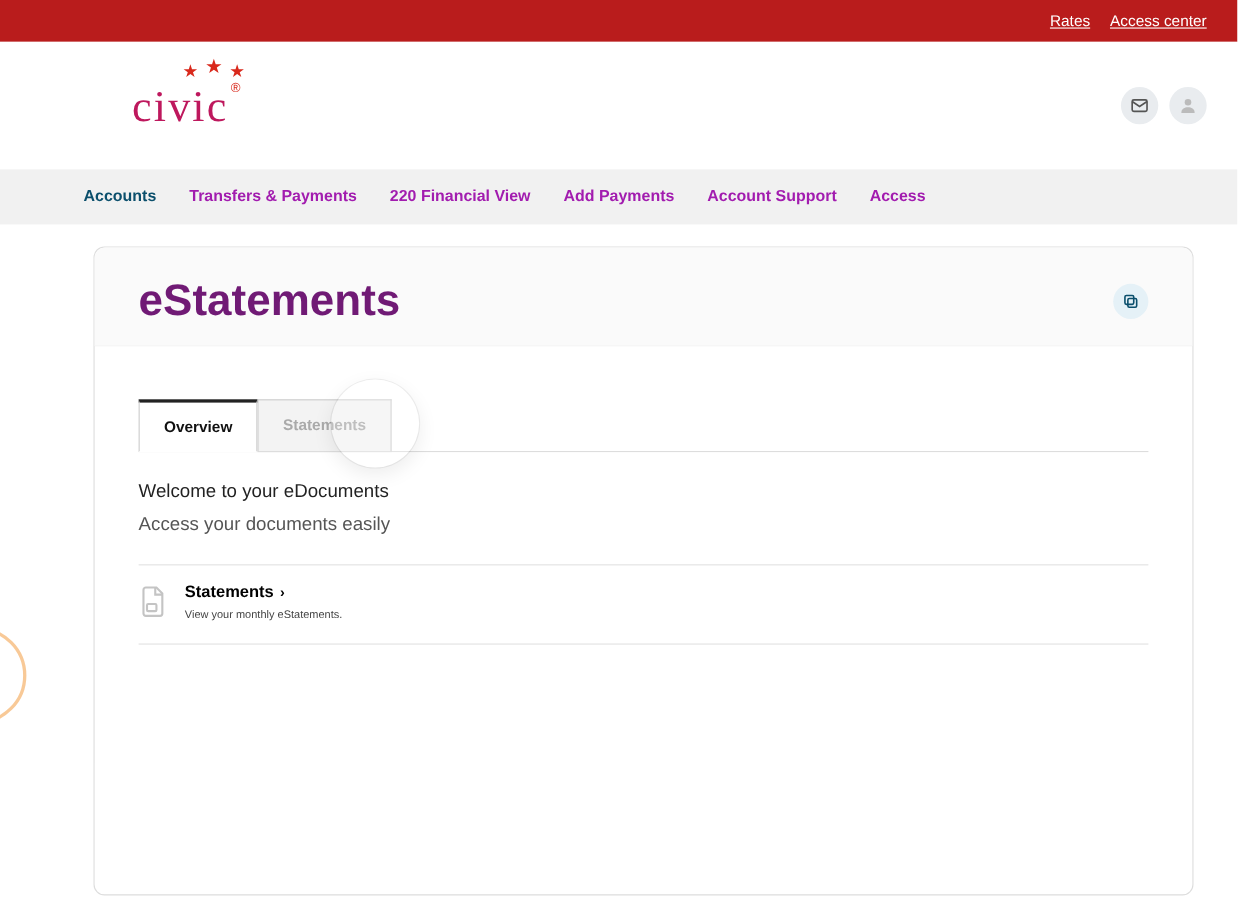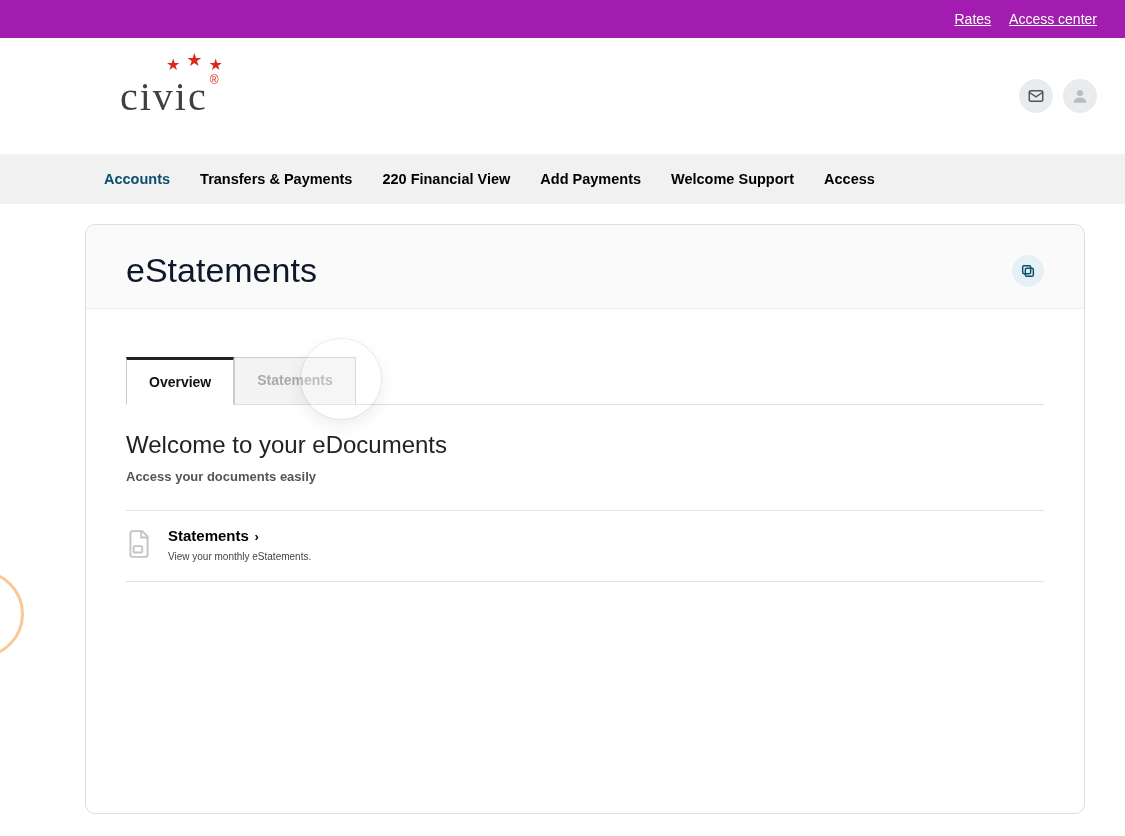--- a/index.html
+++ b/index.html
@@ -6,21 +6,21 @@
     body {
       font-family: -apple-system, BlinkMacSystemFont, "Segoe UI", Arial, sans-serif;
       background: #fff;
       width: 1125px;
       height: 836px;
       overflow: hidden;
       position: relative;
     }
     
     .topbar {
-      background: #a21caf;
+      background: #b91c1c;
       height: 38px;
       display: flex;
       justify-content: flex-end;
       align-items: center;
       padding-right: 28px;
       gap: 18px;
     }
     .topbar a {
       color: #fff;
       font-size: 14px;
@@ -37,21 +37,21 @@
     }
     .logo {
       display: flex;
       align-items: flex-end;
       gap: 2px;
     }
     .logo-text {
       font-family: Georgia, serif;
       font-size: 40px;
       font-weight: normal;
-      color: #404040;
+      color: #be185d;
       letter-spacing: 2px;
       position: relative;
     }
     .logo-inner { display: inline-block; position: relative; }
     .logo-stars {
       position: absolute;
       top: -18px;
       left: 46px;
       display: flex;
       gap: 6px;
@@ -81,27 +81,27 @@
       align-items: center;
       justify-content: center;
       color: #555;
     }
     
     .navbar {
       background: #f1f1f1;
       height: 50px;
       display: flex;
       align-items: center;
-      padding-left: 104px;
+      padding-left: 76px;
       gap: 30px;
     }
     .navbar .nav-item {
       font-size: 14.5px;
       font-weight: 600;
-      color: #000000;
+      color: #a21caf;
       cursor: pointer;
     }
     .navbar .nav-item.active {
       color: #0b4f6c;
     }
     
     .main-wrap {
       padding: 20px 40px 0 85px;
     }
     .card {
@@ -113,23 +113,23 @@
     .card-header {
       background: #fafafa;
       border-bottom: 1px solid #eee;
       border-radius: 10px 10px 0 0;
       padding: 26px 40px 18px 40px;
       display: flex;
       justify-content: space-between;
       align-items: center;
     }
     .card-title {
-      font-size: 34px;
-      font-weight: 400;
-      color: #0f172a;
+      font-size: 40px;
+      font-weight: 700;
+      color: #701a75;
     }
     .action-icon-wrap {
       width: 32px;
       height: 32px;
       border-radius: 50%;
       background: #e5f1f7;
       display: flex;
       align-items: center;
       justify-content: center;
       color: #0b4f6c;
@@ -189,22 +189,22 @@
       height: 88px;
       border: 3px solid #f5b26b;
       border-radius: 50%;
       opacity: 0.7;
     }
     .card-body-wrap { position: relative; }
     .tabs-row2 { display: flex; margin-left: 0; }
     .tabline { border-bottom: 1px solid #ddd; margin-top: -1px; }
     .tab-block { padding: 0 40px; position: relative; margin-top: 48px; }
     .welcome2 { padding: 26px 0 14px 0; margin: 0 40px; }
-    .welcome2 h2 { font-size: 24px; font-weight: 400; color: #222; margin-bottom: 10px; }
-    .welcome2 p { font-size: 13px; color: #555; font-weight: bold; }
+    .welcome2 h2 { font-size: 17px; font-weight: 400; color: #222; margin-bottom: 10px; }
+    .welcome2 p { font-size: 17px; color: #555; }
     .hr { border-top: 1px solid #e2e2e2; margin: 12px 40px 0 40px; }
     .doc-row2 { display: flex; align-items: flex-start; gap: 16px; padding: 16px 0 18px 0; margin: 0 40px; border-bottom: 1px solid #e2e2e2; }
   </style>
 </head>
 <body>
 
 <div class="topbar">
   <a href="#">Rates</a>
   <a href="#">Access center</a>
 </div>
@@ -234,21 +234,21 @@
         </svg>
     </div>
   </div>
 </div>
 
 <div class="navbar">
   <span class="nav-item active">Accounts</span>
   <span class="nav-item">Transfers &amp; Payments</span>
   <span class="nav-item">220 Financial View</span>
   <span class="nav-item">Add Payments</span>
-  <span class="nav-item">Welcome Support</span>
+  <span class="nav-item">Account Support</span>
   <span class="nav-item">Access</span>
 </div>
 
 <div class="main-wrap">
   <div class="card">
     <div class="card-header">
       <h1 class="card-title">eStatements</h1>
       <div class="action-icon-wrap">
         <svg width="16" height="16" viewBox="0 0 24 24" fill="none" stroke="currentColor" stroke-width="2.2">
             <rect x="8" y="8" width="12" height="12" rx="2"></rect>

